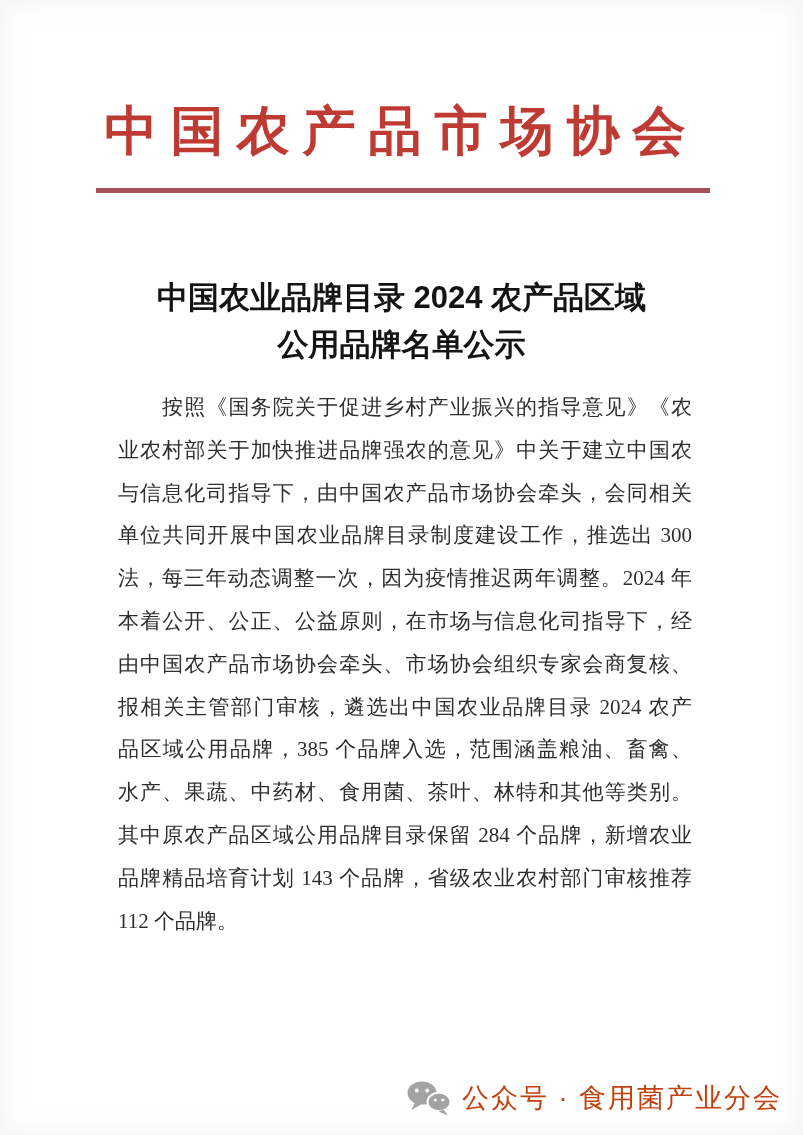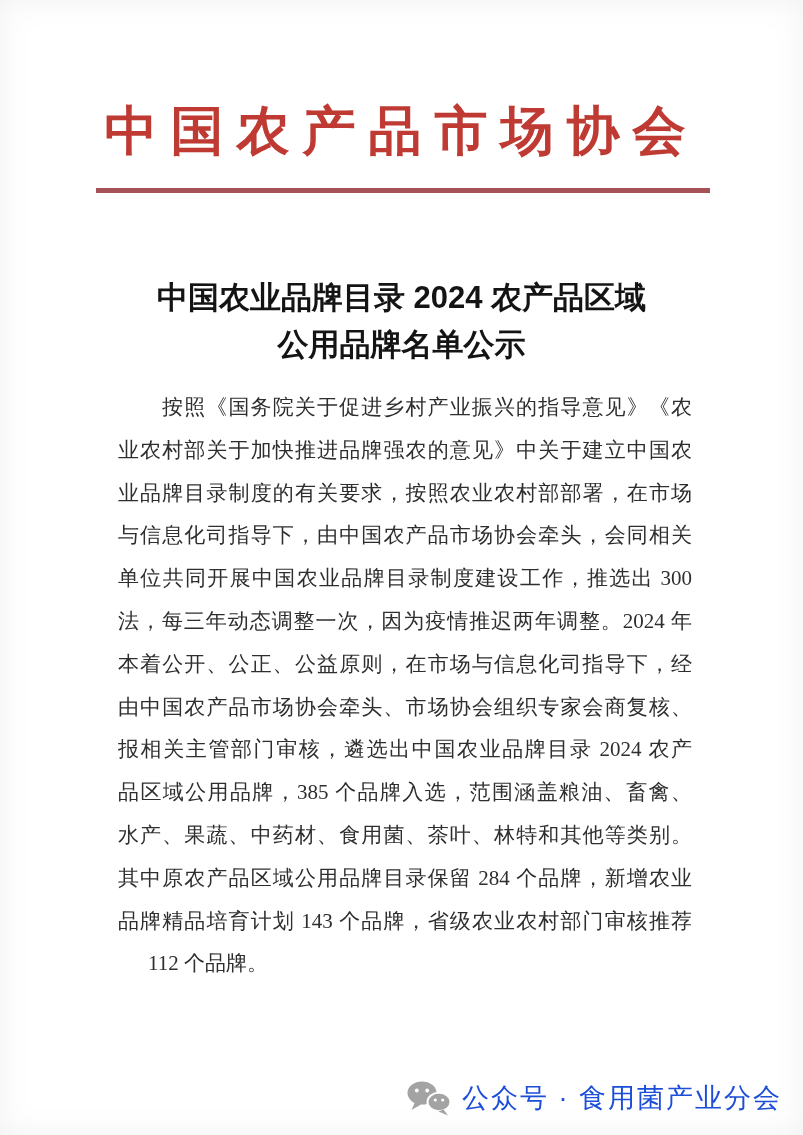--- a/index.html
+++ b/index.html
@@ -58,30 +58,30 @@
     font-family: "Liberation Serif", "DejaVu Serif", serif;
   }
   .body-line {
     height: 42.8px;
     line-height: 42.8px;
     text-align: justify;
     text-align-last: justify;
     overflow: hidden;
   }
   .body-line.first { text-indent: 44px; }
-  .body-line.last  { text-align-last: left; margin-left: 30px; }
+  .body-line.last  { text-align-last: left; }
   
   .watermark {
     position: absolute;
     top: 1080px;
     right: 21px;
     display: flex;
     align-items: center;
     gap: 10px;
-    color: #1d4ed8;
+    color: #c2410c;
     font-size: 27px;
     letter-spacing: 2px;
     font-family: "Liberation Sans", "DejaVu Sans", sans-serif;
     white-space: nowrap;
   }
   .watermark svg { display: block; }
 </style>
 </head>
 <body>
 
@@ -92,21 +92,20 @@
   <div class="letterhead-rule"></div>
 
   <div class="doc-title">
     <div>中国农业品牌目录 2024 农产品区域</div>
     <div>公用品牌名单公示</div>
   </div>
 
   <div class="doc-body">
     <div class="body-line first">按照《国务院关于促进乡村产业振兴的指导意见》《农</div>
     <div class="body-line">业农村部关于加快推进品牌强农的意见》中关于建立中国农</div>
-    <div class="body-line">业品牌目录制度的有关要求，按照农业农村部部署，在市场</div>
     <div class="body-line">与信息化司指导下，由中国农产品市场协会牵头，会同相关</div>
     <div class="body-line">单位共同开展中国农业品牌目录制度建设工作，推选出 300</div>
     <div class="body-line">法，每三年动态调整一次，因为疫情推迟两年调整。2024 年</div>
     <div class="body-line">本着公开、公正、公益原则，在市场与信息化司指导下，经</div>
     <div class="body-line">由中国农产品市场协会牵头、市场协会组织专家会商复核、</div>
     <div class="body-line">报相关主管部门审核，遴选出中国农业品牌目录 2024 农产</div>
     <div class="body-line">品区域公用品牌，385 个品牌入选，范围涵盖粮油、畜禽、</div>
     <div class="body-line">水产、果蔬、中药材、食用菌、茶叶、林特和其他等类别。</div>
     <div class="body-line">其中原农产品区域公用品牌目录保留 284 个品牌，新增农业</div>
     <div class="body-line">品牌精品培育计划 143 个品牌，省级农业农村部门审核推荐</div>

